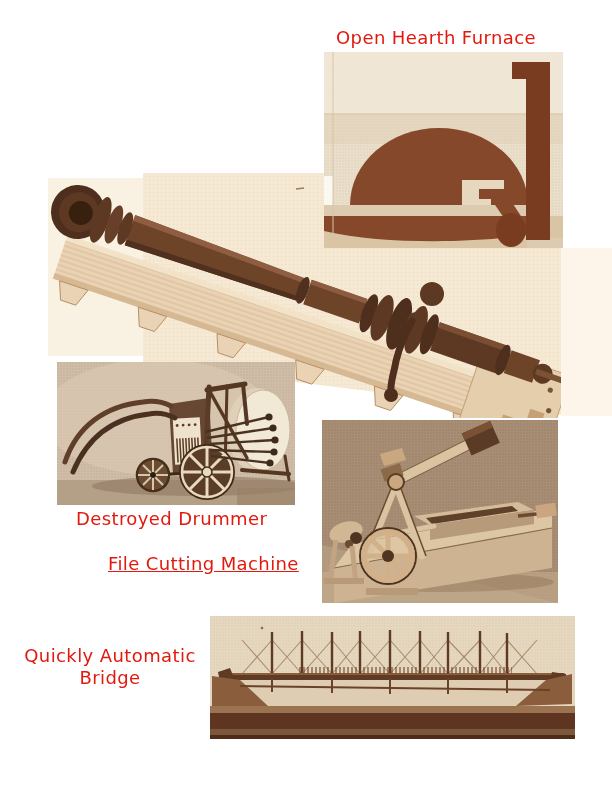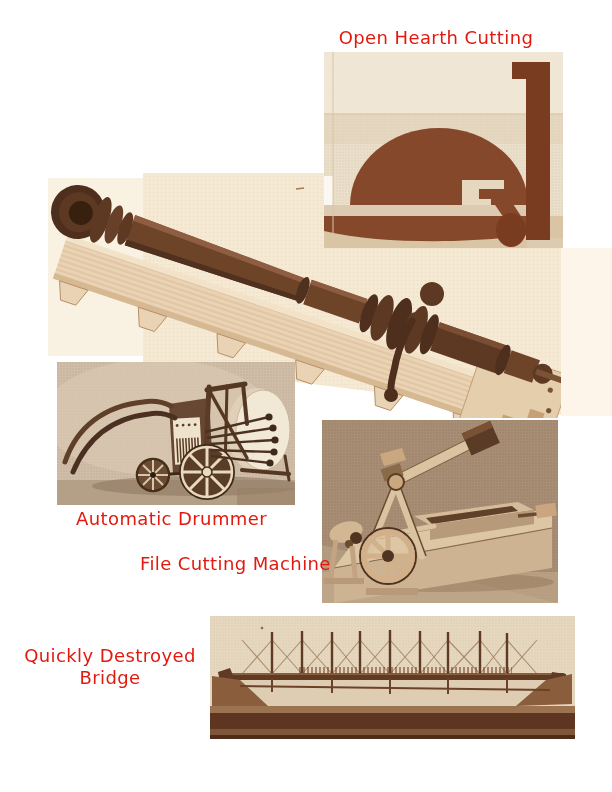--- a/index.html
+++ b/index.html
@@ -360,22 +360,22 @@
         <line x1="297" y1="62" x2="297" y2="77"></line>
       </g>
 
       <rect y="90" width="365" height="7" fill="#9c7350"></rect>
       <rect y="97" width="365" height="16" fill="#5d3520"></rect>
       <rect y="113" width="365" height="6" fill="#7c573a"></rect>
       <rect y="119" width="365" height="4" fill="#4e2c18"></rect>
     </svg>
   </div>
 
-  <div class="caption" style="left:336px;top:27px;width:200px;text-align:center;">Open Hearth Cutting</div>
-
-
-  <div class="caption" style="left:76px;top:508px;">Automatic Drummer</div>
-
-  <div class="caption" style="left:140px;top:553px;">File Cutting Machine</div>
-
-  <div class="caption wrap" style="left:14px;top:645px;width:192px;">Quickly Destroyed Bridge</div>
+  <div class="caption" style="left:336px;top:27px;width:200px;text-align:center;">Open Hearth Furnace</div>
+
+
+  <div class="caption" style="left:76px;top:508px;">Destroyed Drummer</div>
+
+  <div class="caption" style="left:108px;top:553px;text-decoration:underline;">File Cutting Machine</div>
+
+  <div class="caption wrap" style="left:14px;top:645px;width:192px;">Quickly Automatic Bridge</div>
 
 </div>
 
 </body></html>

